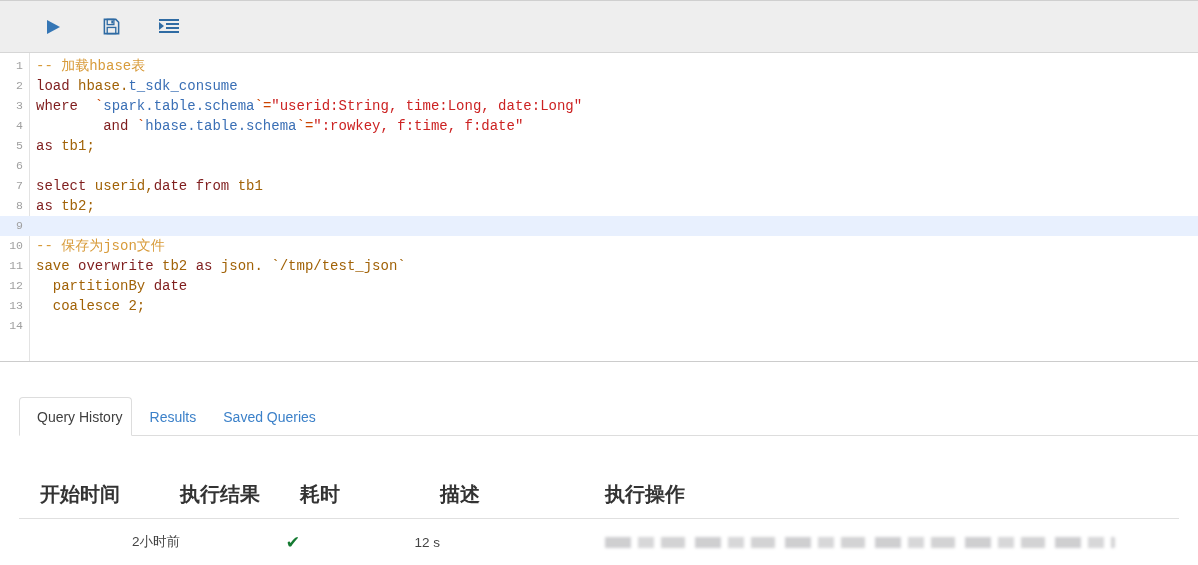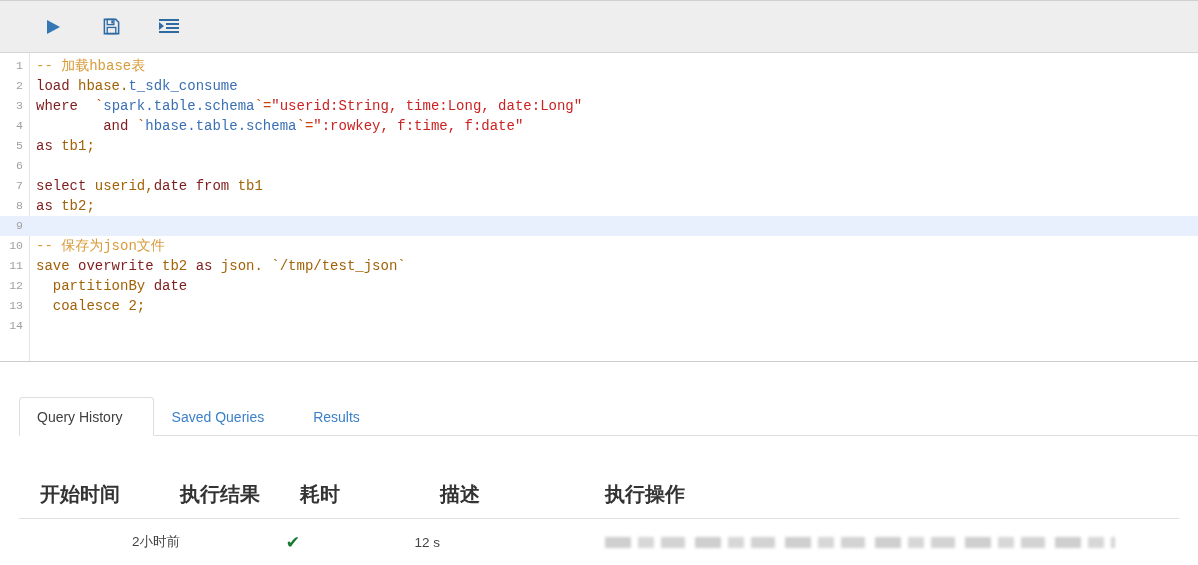--- a/index.html
+++ b/index.html
@@ -107,21 +107,21 @@
   }
   .tabs {
     display: flex;
     align-items: flex-end;
     height: 38px;
     border-bottom: 1px solid #dddddd;
     position: relative;
     z-index: 2;
   }
   .tab {
-    padding: 9px 30px 8px 17px;
+    padding: 9px 8px 8px 17px;
     font-size: 14px;
     color: #3c81c9;
     cursor: pointer;
     line-height: 20px;
     border: 1px solid transparent;
     margin-bottom: -1px;
     box-sizing: border-box;
     background: transparent;
   }
   .tab.active {
@@ -282,22 +282,22 @@
         <div class="ln">14</div>
         <div class="code"></div>
       </div>
     </div>
 </div>
 
 <div class="panel">
 
   <div class="tabs" id="tabs">
       <div class="tab active">Query History</div>
+      <div class="tab">Results</div>
       <div class="tab">Saved Queries</div>
-      <div class="tab">Results</div>
     </div>
 
   <table class="tbl">
     <thead>
       <tr>
         <th class="col-1">开始时间</th>
         <th class="col-2">执行结果</th>
         <th class="col-3">耗时</th>
         <th class="col-4">描述</th>
         <th class="col-5">执行操作</th>

